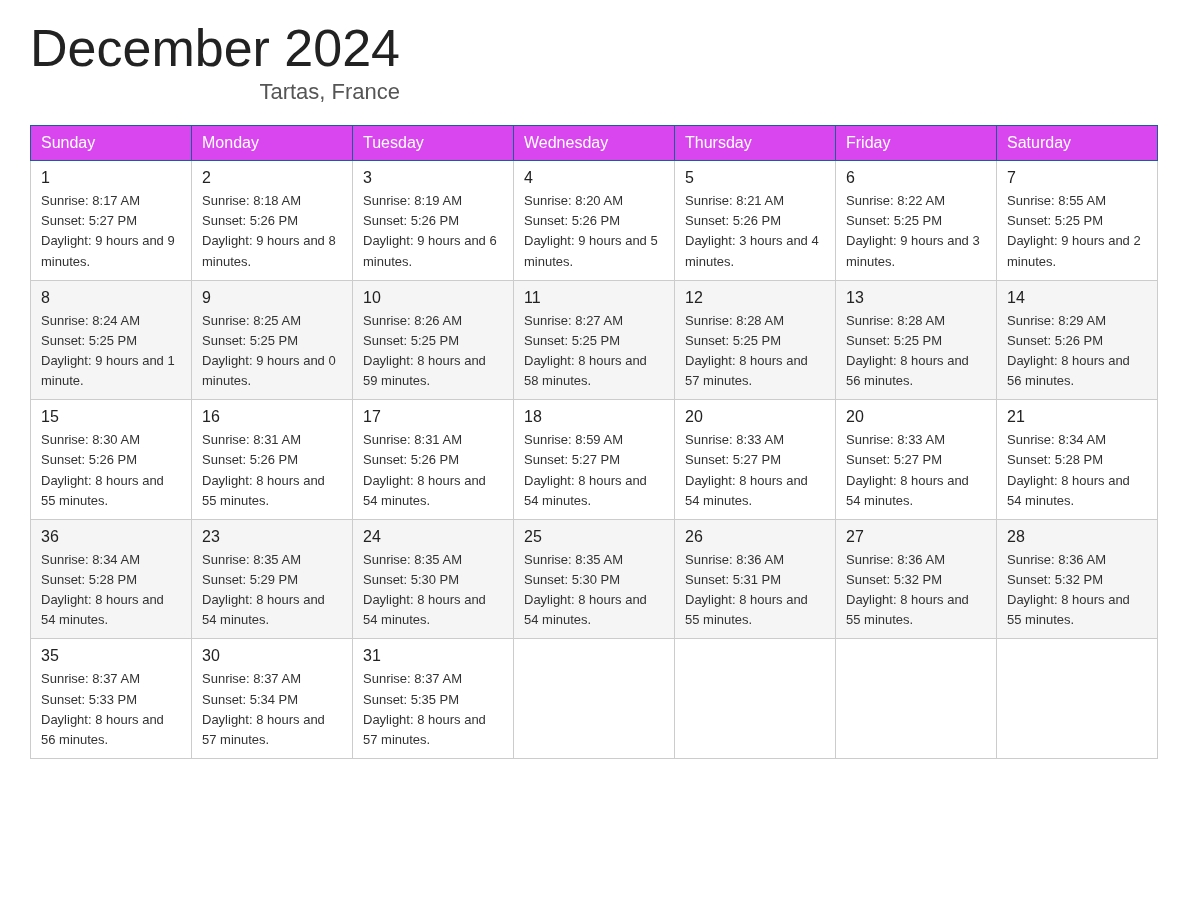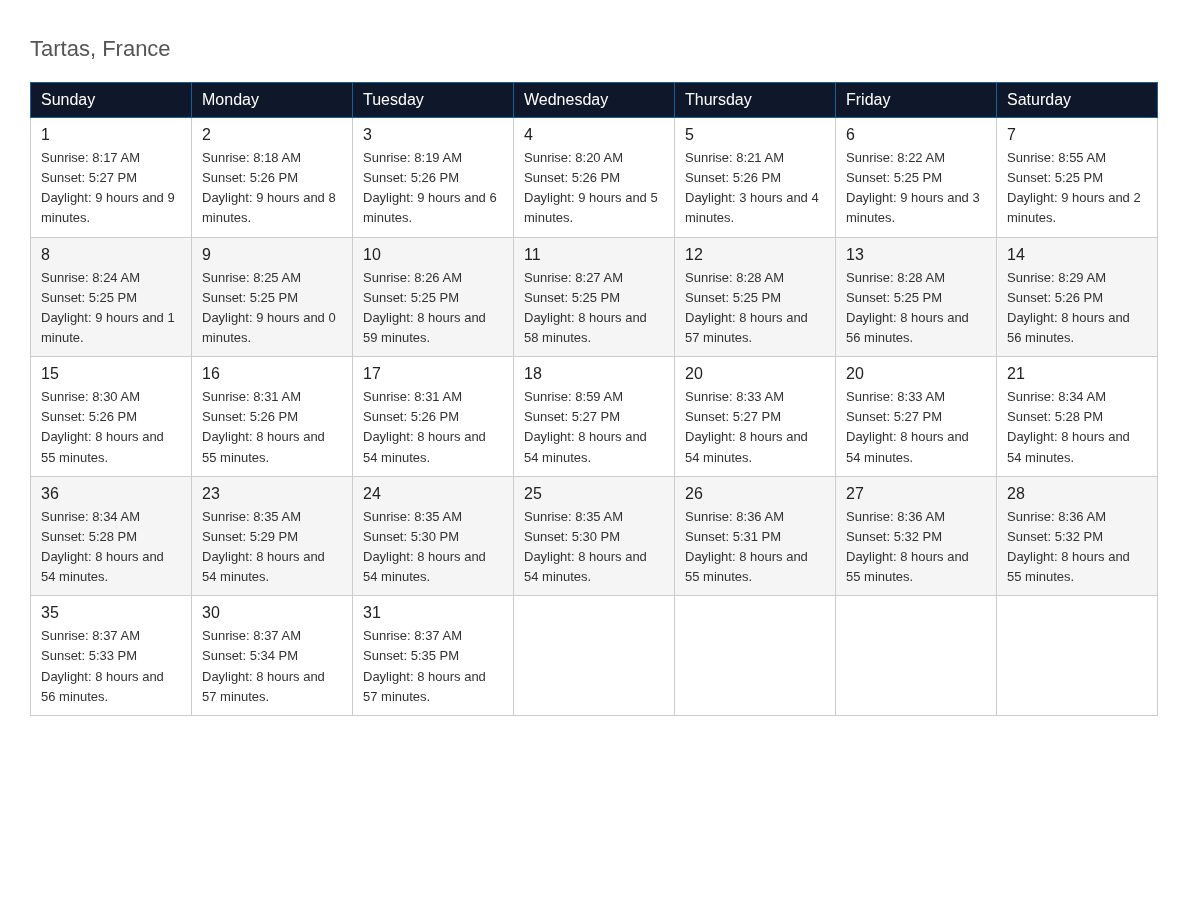--- a/index.html
+++ b/index.html
@@ -21,29 +21,29 @@
     }
     .month-title {
       font-size: 52px;
       font-weight: normal;
       color: #222;
       line-height: 1.1;
     }
     .location {
       font-size: 22px;
       color: #555;
-      margin-top: 16px;
+      margin-top: 2px;
     }
     table {
       width: 100%;
       border-collapse: collapse;
       table-layout: fixed;
     }
     thead tr th {
-      background-color: #0f172a;
+      background-color: #d946ef;
       color: #fff;
       font-size: 16px;
       font-weight: normal;
       padding: 8px 10px;
       text-align: left;
       border: 1px solid #1a5f94;
     }
     tbody tr td {
       vertical-align: top;
       padding: 8px 10px;
@@ -86,20 +86,21 @@
       color: #1a6faf;
       font-size: 28px;
       font-weight: bold;
     }
   </style>
 </head>
 <body>
 
 <div class="header">
   <div class="title-section">
+    <div class="month-title">December 2024</div>
     <div class="location">Tartas, France</div>
   </div>
 </div>
 
 <table>
   <thead>
     <tr>
       <th>Sunday</th>
       <th>Monday</th>
       <th>Tuesday</th>

